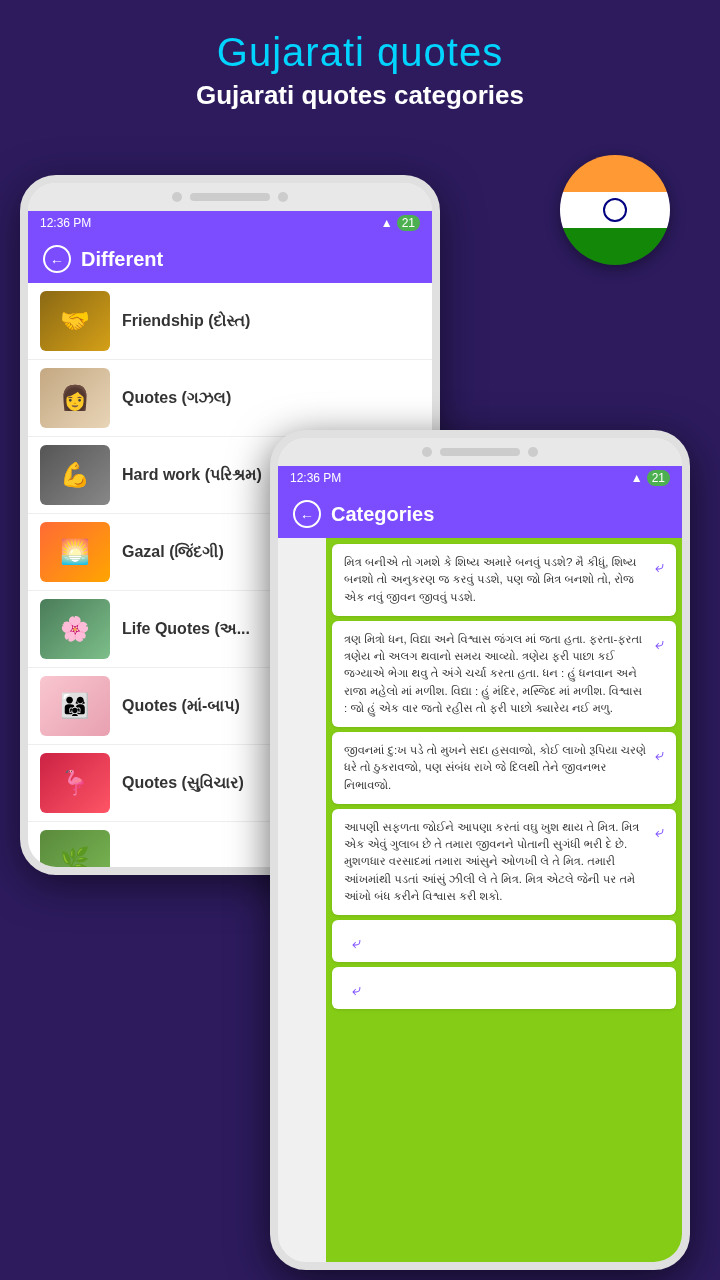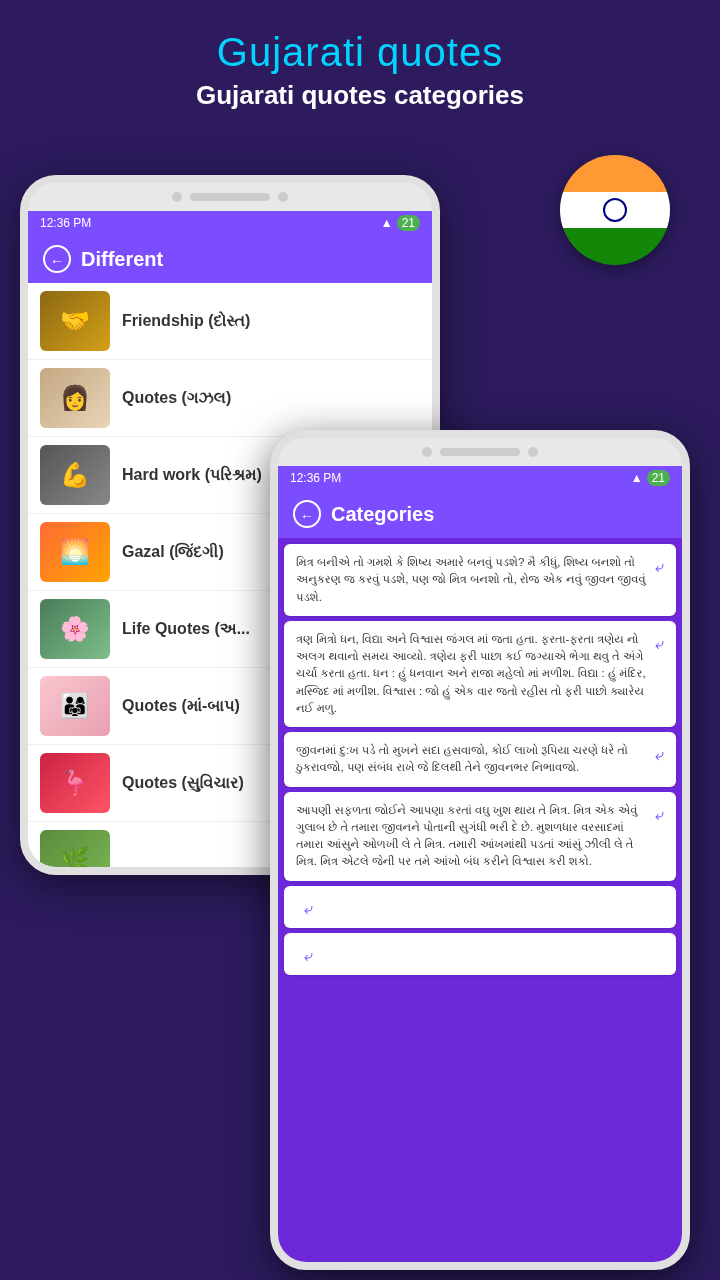--- a/index.html
+++ b/index.html
@@ -232,27 +232,28 @@
       background: #7c4dff;
       color: white;
       padding: 10px 15px;
       display: flex;
       align-items: center;
       gap: 10px;
       font-size: 20px;
       font-weight: 700;
     }
     .quotes-list {
-      background: #6d28d9;
+      background: #84cc16;
       overflow-y: auto;
       height: calc(100% - 95px);
       padding: 6px;
       display: flex;
       flex-direction: column;
       gap: 5px;
+      margin-left: 48px;
     }
     .quote-card {
       background: white;
       border-radius: 6px;
       padding: 10px 12px;
       display: flex;
       align-items: flex-start;
       justify-content: space-between;
       box-shadow: 0 1px 3px rgba(0,0,0,0.1);
     }

